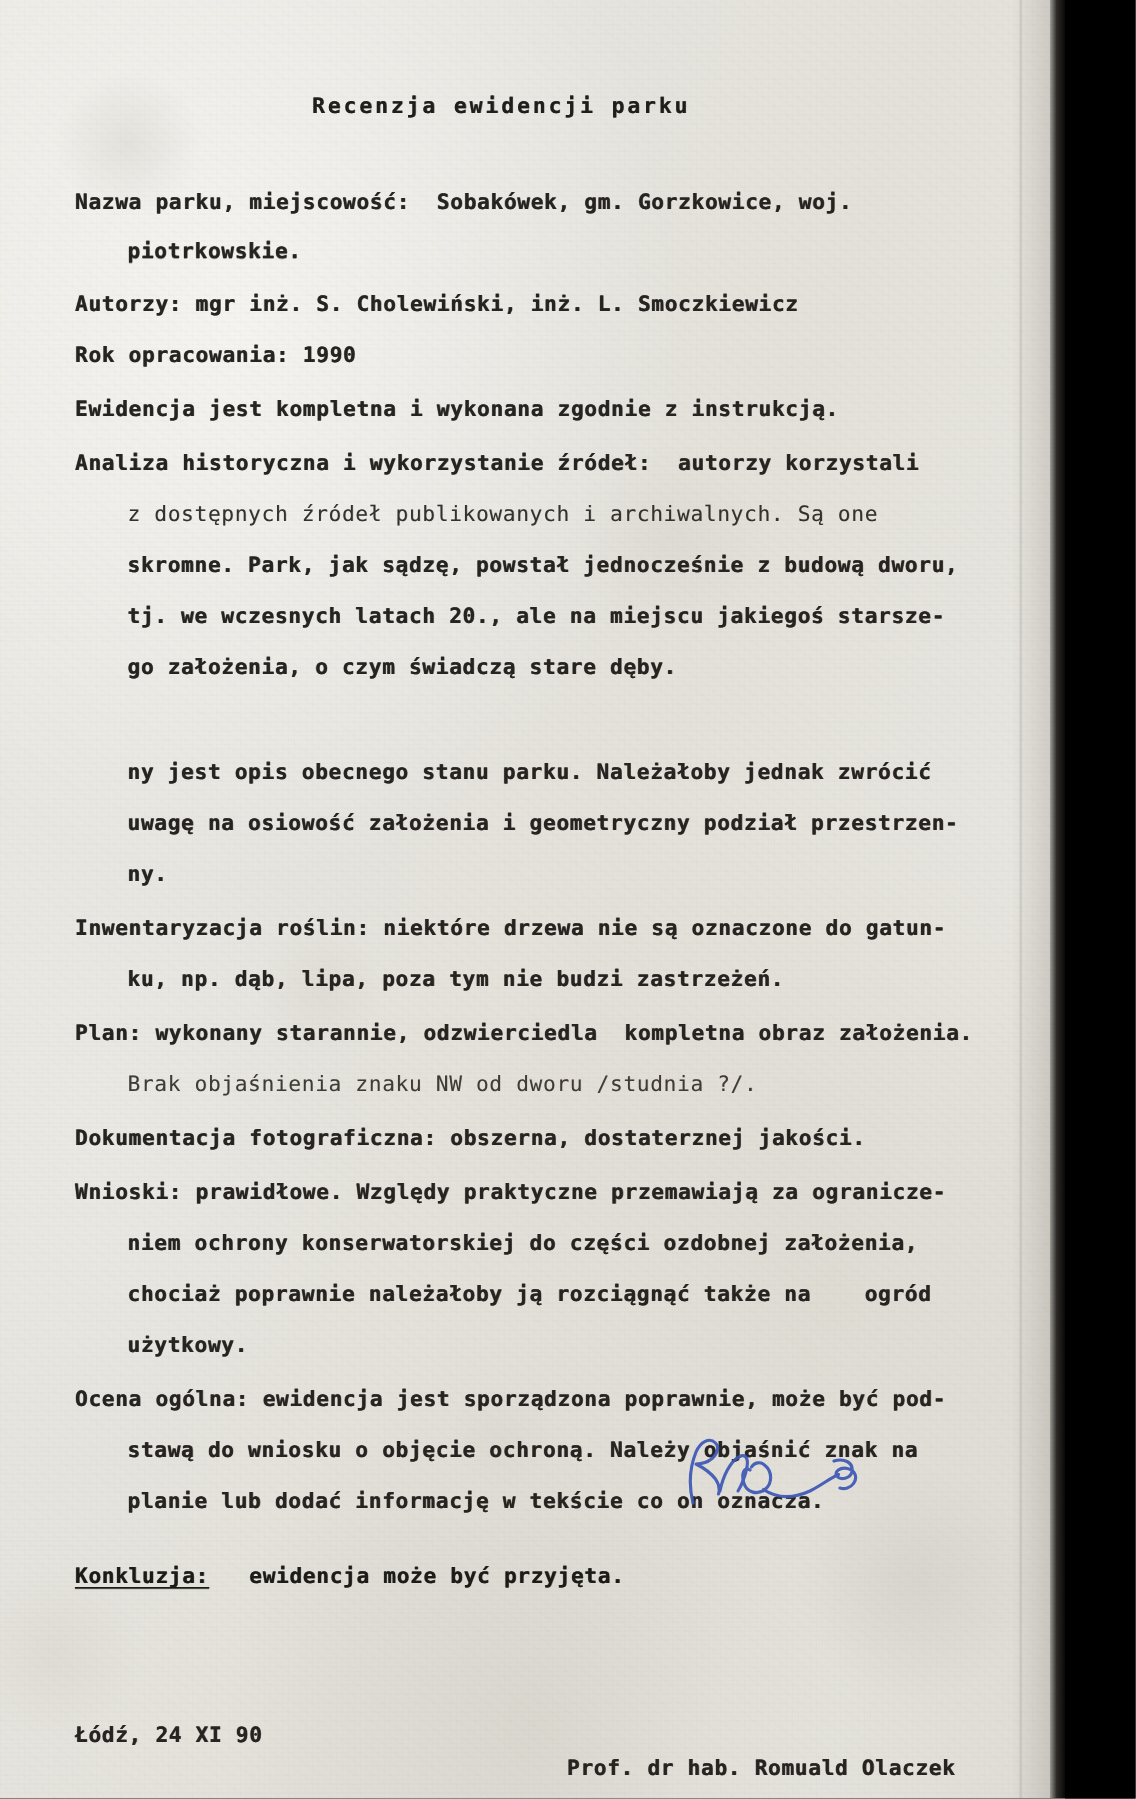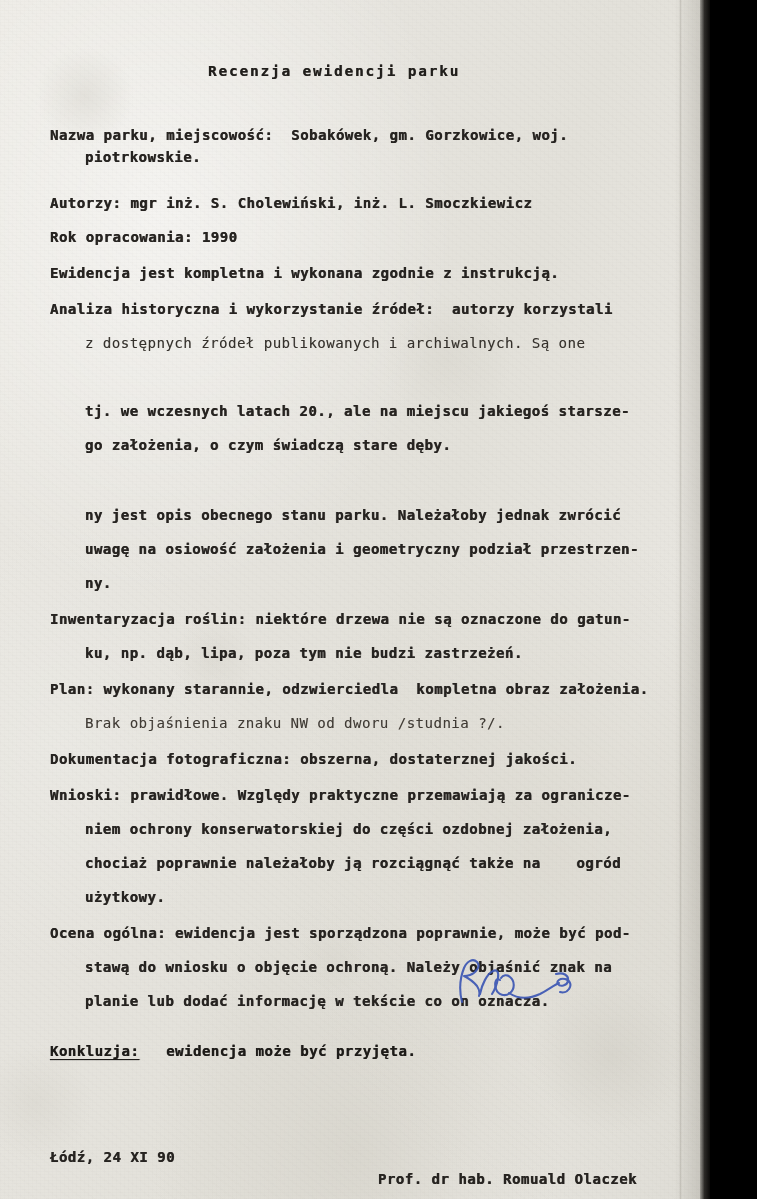--- a/index.html
+++ b/index.html
@@ -151,27 +151,28 @@
   <div id="blotches"></div>
   <div id="crease"></div>
   <div id="right-edge-soft"></div>
   <div id="right-edge"></div>
 
   <div id="doc">
 
     <div id="title">Recenzja ewidencji parku</div>
 
     <div class="ln" style="left:50px;  top:118px;">Nazwa parku, miejscowość:  Sobakówek, gm. Gorzkowice, woj.</div>
-    <div class="ln" style="left:85px;  top:140px;text-align:center;">piotrkowskie.</div>
+    <div class="ln" style="left:85px;  top:151px;text-align:center;">piotrkowskie.</div>
     <div class="ln" style="left:50px;  top:186px;">Autorzy: mgr inż. S. Cholewiński, inż. L. Smoczkiewicz</div>
     <div class="ln" style="left:50px;  top:220px;">Rok opracowania: 1990</div>
     <div class="ln" style="left:50px;  top:256px;">Ewidencja jest kompletna i wykonana zgodnie z instrukcją.</div>
 
     <div class="ln" style="left:50px;  top:292px;">Analiza historyczna i wykorzystanie źródeł:  autorzy korzystali</div>
     <div class="ln light" style="left:85px;  top:326px;">z dostępnych źródeł publikowanych i archiwalnych. Są one</div>
+    <div class="ln" style="left:85px;  top:360px;">skromne. Park, jak sądzę, powstał jednocześnie z budową dworu,</div>
     <div class="ln" style="left:85px;  top:394px;">tj. we wczesnych latach 20., ale na miejscu jakiegoś starsze-</div>
     <div class="ln" style="left:85px;  top:428px;">go założenia, o czym świadczą stare dęby.</div>
 
     <div class="ln" style="left:85px;  top:532px;">uwagę na osiowość założenia i geometryczny podział przestrzen-</div>
     <div class="ln" style="left:85px;  top:498px;">ny jest opis obecnego stanu parku. Należałoby jednak zwrócić</div>
     <div class="ln" style="left:85px;  top:566px;">ny.</div>
 
     <div class="ln" style="left:50px;  top:602px;">Inwentaryzacja roślin: niektóre drzewa nie są oznaczone do gatun-</div>
     <div class="ln" style="left:85px;  top:636px;">ku, np. dąb, lipa, poza tym nie budzi zastrzeżeń.</div>
 

